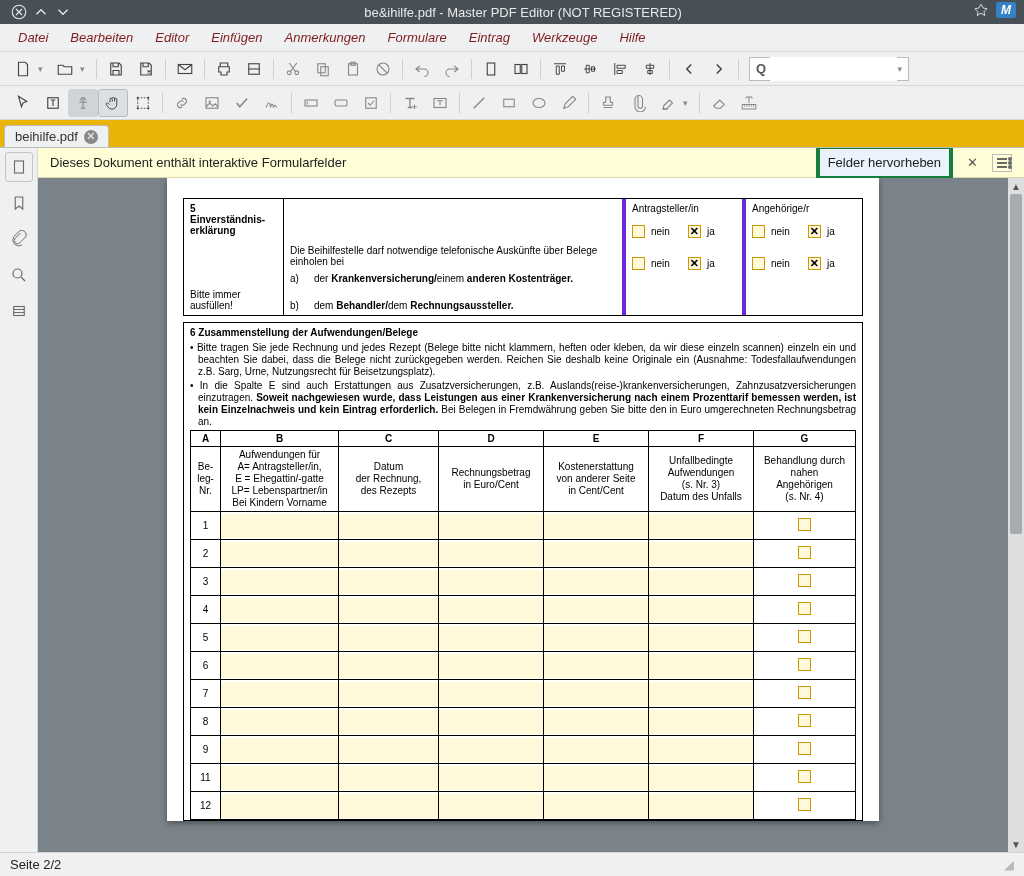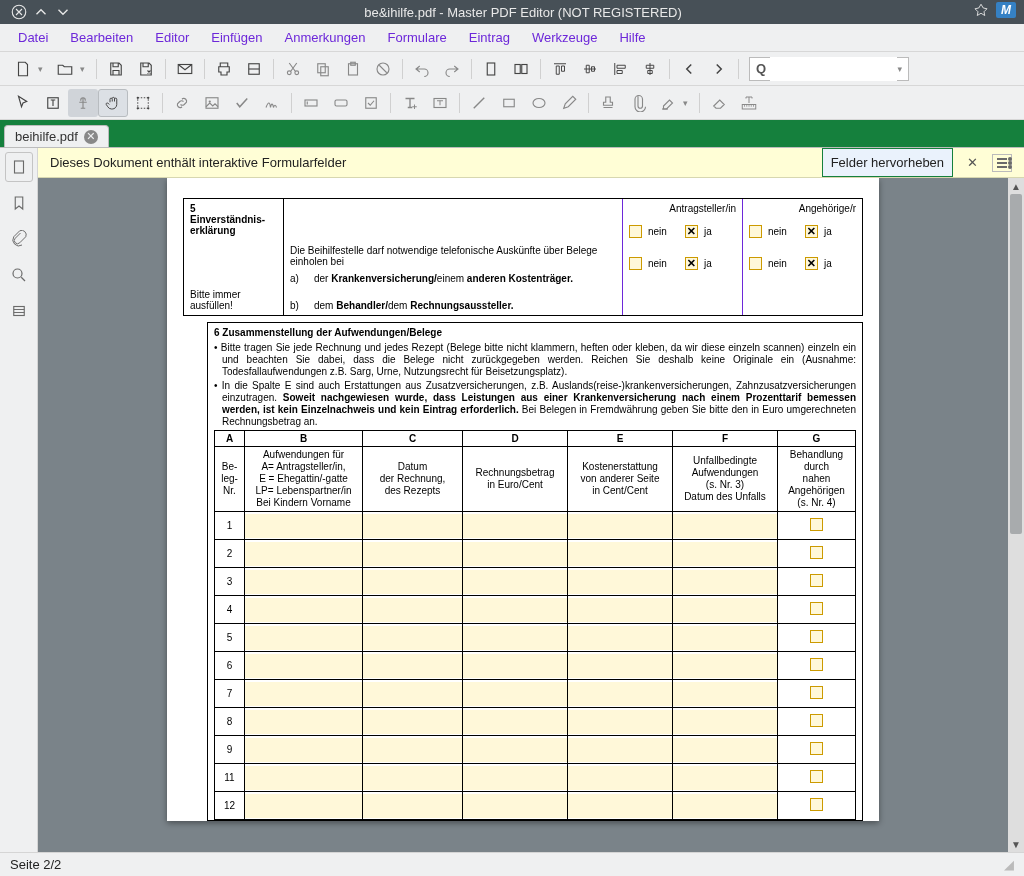--- a/index.html
+++ b/index.html
@@ -3,40 +3,40 @@
 <meta charset="utf-8">
 <style>
 * { box-sizing: border-box; margin: 0; padding: 0; }
 body { font-family: "Segoe UI", Arial, sans-serif; font-size: 13px; background: #eff0f1; width: 1024px; height: 876px; overflow: hidden; display: flex; flex-direction: column; }
 .titlebar { background: #475057; color: #e8e8e8; height: 24px; display: flex; align-items: center; padding: 0 8px; }
 .titlebar .win-btn { width: 22px; height: 22px; display: inline-flex; align-items: center; justify-content: center; color: #e8e8e8; }
 .titlebar .title { flex: 1; text-align: center; font-size: 13px; }
 .titlebar .right { display: flex; gap: 6px; }
 .titlebar .right .app-m { background: #3581c4; color: #fff; font-style: italic; font-weight: bold; border-radius: 2px; width: 20px; height: 16px; display: inline-flex; align-items: center; justify-content: center; font-size: 12px; }
 .menubar { background: #eff0f1; height: 28px; display: flex; align-items: center; padding: 0 8px; gap: 2px; border-bottom: 1px solid #d7d7d7; }
-.menubar .mi { padding: 4px 10px; color: #6d28d9; cursor: pointer; }
+.menubar .mi { padding: 4px 10px; color: #7f1d1d; cursor: pointer; font-style: italic; }
 .toolbar { background: #eff0f1; height: 34px; display: flex; align-items: center; padding: 0 8px; gap: 0; border-bottom: 1px solid #d7d7d7; }
 .toolbar .tbtn { width: 30px; height: 28px; display: inline-flex; align-items: center; justify-content: center; color: #888; }
 .toolbar .tbtn.enabled { color: #444; }
 .toolbar .sep { width: 1px; height: 20px; background: #d0d0d0; margin: 0 4px; }
 .toolbar .drop-arrow { width: 12px; color: #888; font-size: 9px; }
 .toolbar .search { flex: 1; max-width: 160px; margin-left: 6px; }
 .toolbar .search input { width: 100%; height: 24px; border: 1px solid #bbb; background: #fff; padding: 0 6px; font-size: 13px; }
 .toolbar2 { background: #eff0f1; height: 34px; display: flex; align-items: center; padding: 0 8px; border-bottom: 1px solid #d7d7d7; }
-.tabbar { background: #15803d; height: 28px; display: flex; align-items: flex-end; padding-left: 4px; border-bottom: 1px solid #bcbcbc; }
+.tabbar { background: #eab308; height: 28px; display: flex; align-items: flex-end; padding-left: 4px; border-bottom: 1px solid #bcbcbc; }
 .tabbar .tab { background: #eff0f1; border: 1px solid #bcbcbc; border-bottom: none; border-radius: 4px 4px 0 0; padding: 3px 10px; font-size: 13px; color: #333; display: flex; align-items: center; gap: 6px; }
 .tabbar .tab .close { background: #888; color: #eff0f1; border-radius: 50%; width: 14px; height: 14px; display: inline-flex; align-items: center; justify-content: center; font-size: 11px; }
 .main { flex: 1; display: flex; background: #eff0f1; overflow: hidden; }
 .sidetab { width: 38px; background: #eff0f1; border-right: 1px solid #d5d5d5; display: flex; flex-direction: column; align-items: center; padding-top: 4px; gap: 6px; }
 .sidetab .sbtn { width: 28px; height: 30px; display: flex; align-items: center; justify-content: center; color: #6a6a6a; }
 .sidetab .sbtn.active { border: 1px solid #c4c4c4; border-radius: 3px; }
 .content { flex: 1; display: flex; flex-direction: column; overflow: hidden; }
 .infobar { background: #fffed6; height: 30px; display: flex; align-items: center; padding: 0 12px; border-bottom: 1px solid #d7d7b0; gap: 10px; }
 .infobar .msg { flex: 1; color: #222; }
-.infobar .btn { background: #eaf2fc; border: 1px solid #15803d; padding: 6px 8px; font-size: 13px; color: #222; cursor: pointer; }
+.infobar .btn { background: #eaf2fc; border: 4px solid #15803d; padding: 6px 8px; font-size: 13px; color: #222; cursor: pointer; }
 .infobar .closex { color: #555; padding: 0 4px; cursor: pointer; }
 .infobar .opts { width: 20px; height: 18px; border: 1px solid #bbb; display: flex; flex-direction: column; justify-content: center; align-items: center; gap: 2px; }
 .infobar .opts span { width: 10px; height: 2px; background: #6a6a6a; position: relative; }
 .infobar .opts span::after { content: ""; position: absolute; right: -5px; top: -1px; width: 4px; height: 4px; border-radius: 50%; background: #6a6a6a; }
 .viewport { flex: 1; background: #7a8389; overflow: hidden; position: relative; display: flex; }
 .page-area { flex: 1; overflow: hidden; position: relative; }
 .page { position: absolute; left: 50%; transform: translateX(-50%); top: 0; width: 712px; background: #fff; box-shadow: 0 2px 6px rgba(0,0,0,0.4); }
 .vscroll { width: 16px; background: #dedede; display: flex; flex-direction: column; }
 .vscroll .arr { height: 16px; display: flex; align-items: center; justify-content: center; color: #555; font-size: 10px; }
 .vscroll .track { flex: 1; background: #dedede; position: relative; }
@@ -45,24 +45,24 @@
 .statusbar .grip { margin-left: auto; color: #bbb; }
 
 
 .pdf { font-family: Arial, sans-serif; font-size: 10px; color: #000; padding: 0 16px; }
 .box5 { border: 1.5px solid #000; display: flex; }
 .box5 .c1 { width: 100px; border-right: 1px solid #000; padding: 4px 6px; display: flex; flex-direction: column; }
 .box5 .c1 .fill { flex: 1; }
 .box5 .c2 { flex: 1; padding: 4px 6px; margin-top: 42px; }
 .box5 .c2 .line { display: flex; gap: 8px; margin-top: 6px; }
 .box5 .c2 .line .lbl { width: 16px; }
-.box5 .c3, .box5 .c4 { width: 120px; border-left: 1px solid #6d28d9; padding: 4px 6px; text-align: right; }
+.box5 .c3, .box5 .c4 { width: 120px; border-left: 4px solid #6d28d9; padding: 4px 6px; }
 .box5 .chk-row { display: flex; align-items: center; gap: 6px; margin-top: 8px; height: 18px; }
 .chk { width: 13px; height: 13px; border: 1.5px solid #cc9a00; background: #fff8d9; display: inline-flex; align-items: center; justify-content: center; font-size: 11px; color: #000; font-weight: bold; line-height: 1; }
-.section6 { border: 1.5px solid #000; margin-top: 6px; padding: 4px 6px 0 6px; margin-left: 24px; }
+.section6 { border: 1.5px solid #000; margin-top: 6px; padding: 4px 6px 0 6px; }
 .section6 ul { list-style: none; padding: 0; }
 .section6 li { text-indent: -8px; padding-left: 8px; margin-bottom: 2px; line-height: 1.2; }
 .section6 li::before { content: "• "; }
 table.form { width: 100%; border-collapse: collapse; margin-top: 2px; }
 table.form th, table.form td { border: 1px solid #000; padding: 0; text-align: center; vertical-align: middle; font-size: 10px; }
 table.form th.colhdr { font-weight: bold; padding: 2px; }
 table.form th.sub { font-weight: normal; padding: 2px 4px; line-height: 1.2; }
 table.form td.rownum { width: 30px; padding: 4px 0; text-align: center; }
 table.form td.field { height: 28px; }
 .yf { background: #fff8d9; width: 100%; height: 24px; }

